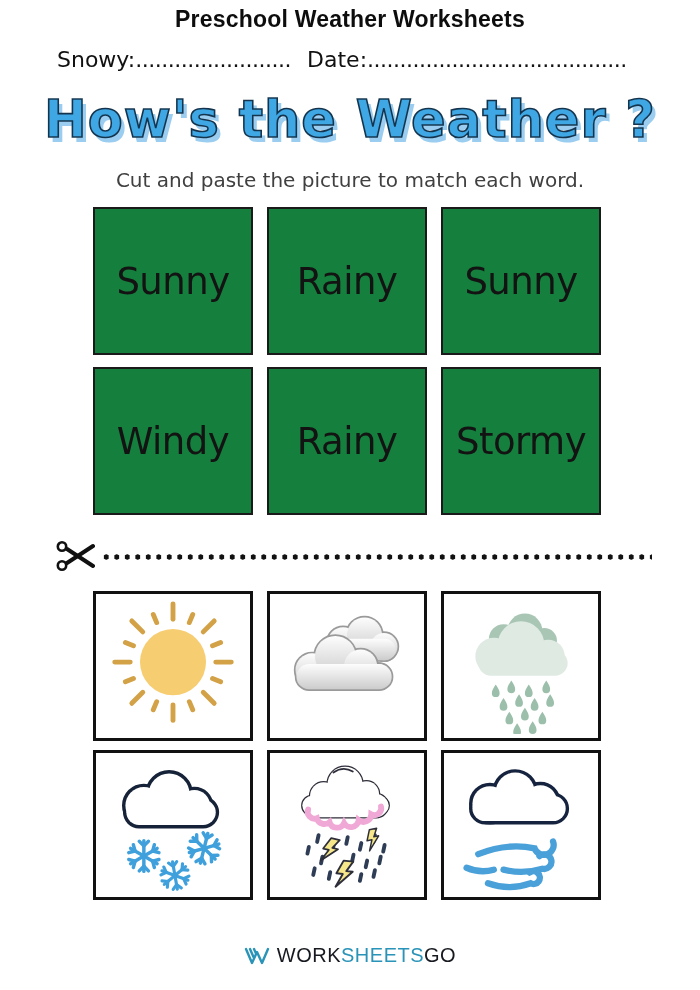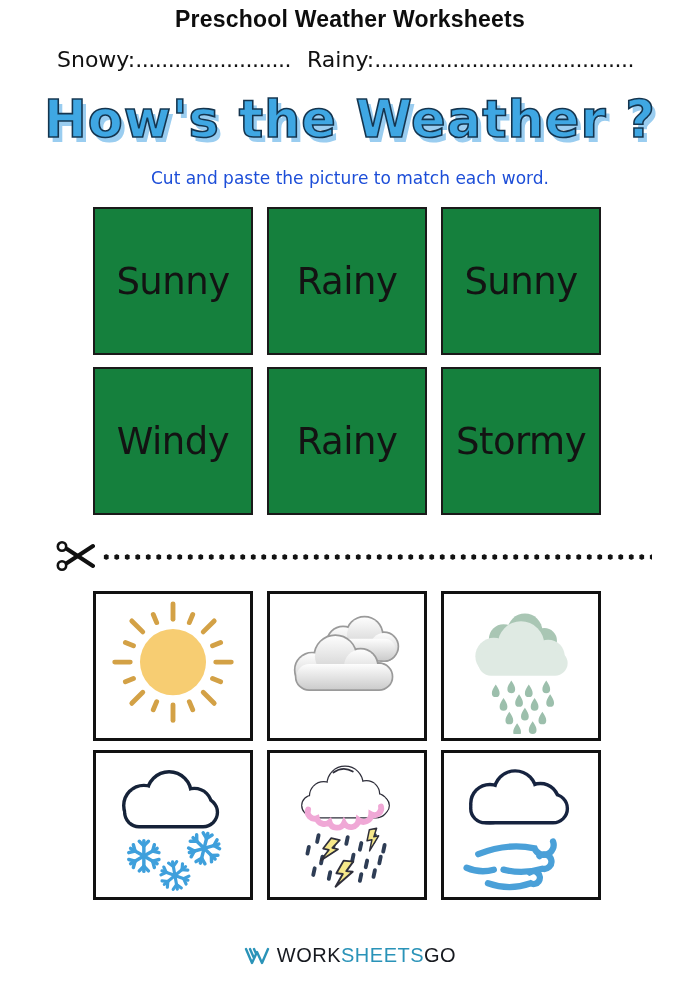--- a/index.html
+++ b/index.html
@@ -20,21 +20,21 @@
   .id-gap { width:16px; }
   .dots-text { letter-spacing:-0.5px; white-space:nowrap; overflow:hidden; }
   .main-title {
     position:absolute; top:90px; left:0; width:100%;
     text-align:center; font-size:51px; font-weight:bold;
     color:#3FA7E3; -webkit-text-stroke:1.6px #14344E;
     text-shadow:4px 5px 0 #9ACDF0; letter-spacing:1px;
   }
   .instruction {
     position:absolute; top:168px; left:0; width:100%;
-    text-align:center; font-size:17px; color:#1d4ed8;
+    text-align:center; font-size:20px; color:#404040;
   }
   .word-grid {
     position:absolute; top:207px; left:93px;
     display:grid; grid-template-columns:repeat(3,160px);
     grid-auto-rows:148px; column-gap:14px; row-gap:12px;
   }
   .word-cell {
     border:2px solid #1a1a1a; background:#15803d;
     display:flex; align-items:center; justify-content:center;
     font-size:37px; color:#131313; letter-spacing:-0.5px;
@@ -72,21 +72,21 @@
 <body>
 
 <div class="page">
 
   <div class="header-title">Preschool Weather Worksheets</div>
 
   <div class="id-row">
     <span>Snowy:</span>
       <span class="dots-text">........................</span>
     <span class="id-gap"></span>
-    <span>Rainy:</span>
+    <span>Date:</span>
       <span class="dots-text">........................................</span>
   </div>
 
   <div class="main-title">How's the Weather ?</div>
 
   <div class="instruction">Cut and paste the picture to match each word.</div>
 
   <div class="word-grid">
     <div class="word-cell">
         <span>Sunny</span>

